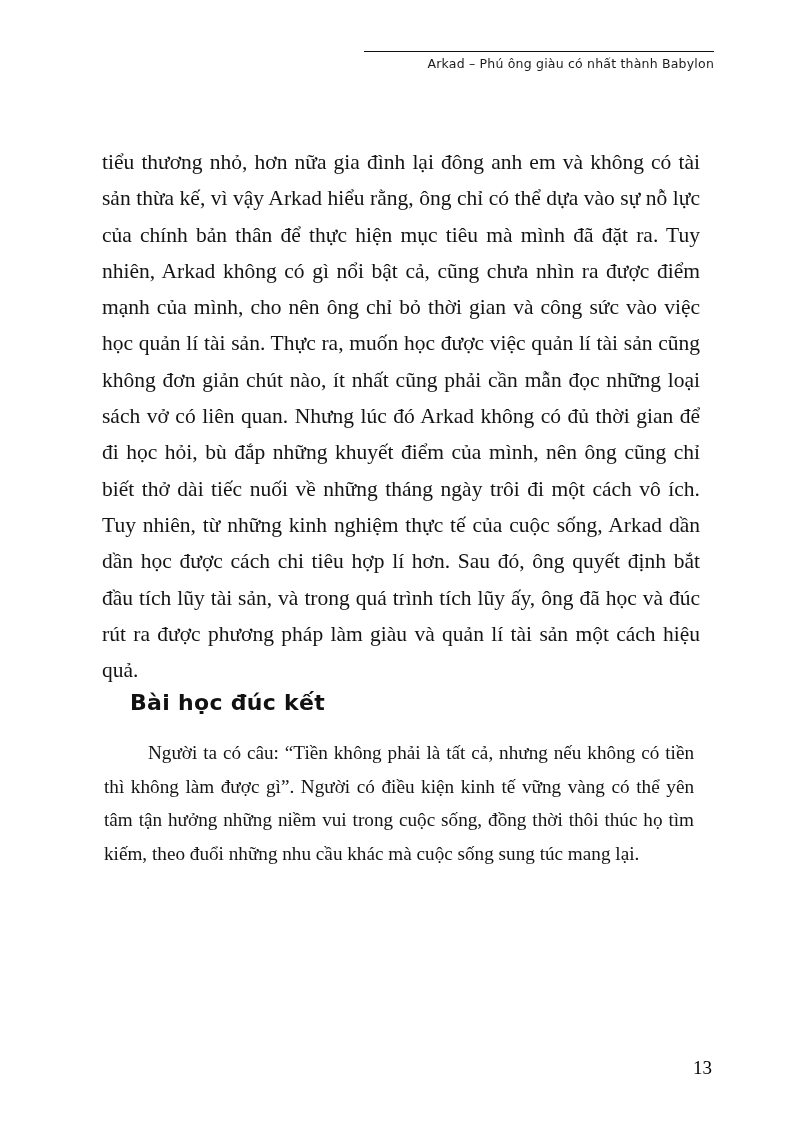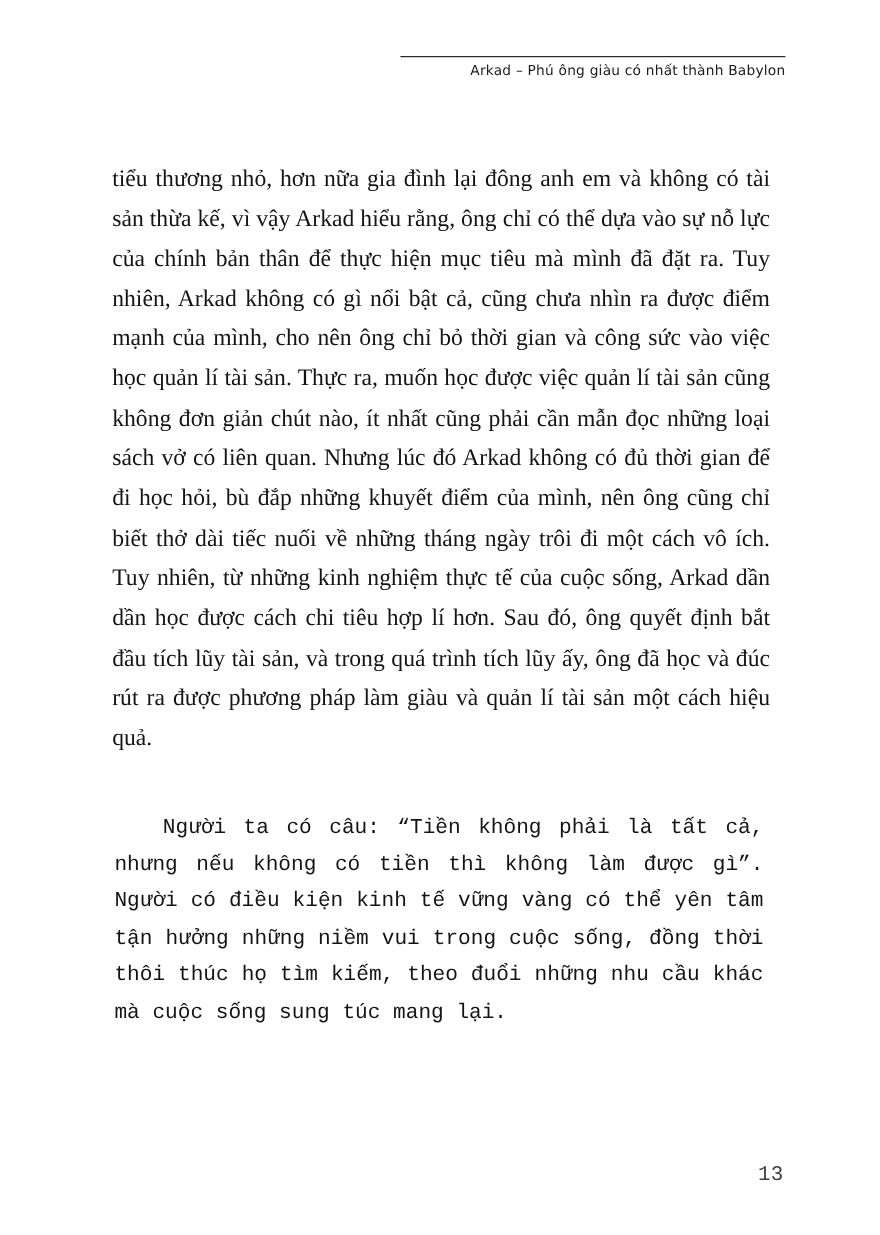--- a/index.html
+++ b/index.html
@@ -81,53 +81,54 @@
   }
 
   
   .quote-block {
     position: absolute;
     top: 736px;
     left: 104px;
     width: 590px;
   }
   .quote-para {
-    font-family: Liberation Mono, monospace;
+    font-family: Liberation Serif, serif;
     font-size: 19.2px;
     line-height: 33.5px;
     text-align: justify;
     color: #141414;
     margin: 0;
     text-indent: 44px;
   }
 
   
   .page-number {
     position: absolute;
     bottom: 44px;
     right: 88px;
-    font-family: Liberation Mono, monospace;
+    font-family: Liberation Serif, serif;
     font-size: 19px;
-    color: #404040;
+    color: #000000;
   }
 </style>
 </head>
 <body>
 
 <div class="page">
 
   <div class="header">
     <div class="header-rule"></div>
     <div class="header-subtitle">Arkad – Phú ông giàu có nhất thành Babylon</div>
   </div>
 
   <div class="body-block">
     <p class="para">tiểu thương nhỏ, hơn nữa gia đình lại đông anh em và không có tài sản thừa kế, vì vậy Arkad hiểu rằng, ông chỉ có thể dựa vào sự nỗ lực của chính bản thân để thực hiện mục tiêu mà mình đã đặt ra. Tuy nhiên, Arkad không có gì nổi bật cả, cũng chưa nhìn ra được điểm mạnh của mình, cho nên ông chỉ bỏ thời gian và công sức vào việc học quản lí tài sản. Thực ra, muốn học được việc quản lí tài sản cũng không đơn giản chút nào, ít nhất cũng phải cần mẫn đọc những loại sách vở có liên quan. Nhưng lúc đó Arkad không có đủ thời gian để đi học hỏi, bù đắp những khuyết điểm của mình, nên ông cũng chỉ biết thở dài tiếc nuối về những tháng ngày trôi đi một cách vô ích. Tuy nhiên, từ những kinh nghiệm thực tế của cuộc sống, Arkad dần dần học được cách chi tiêu hợp lí hơn. Sau đó, ông quyết định bắt đầu tích lũy tài sản, và trong quá trình tích lũy ấy, ông đã học và đúc rút ra được phương pháp làm giàu và quản lí tài sản một cách hiệu quả.</p>
   </div>
 
+  <div class="section-heading">Bài học đúc kết</div>
 
   <div class="quote-block">
     <p class="quote-para">Người ta có câu: “Tiền không phải là tất cả, nhưng nếu không có tiền thì không làm được gì”. Người có điều kiện kinh tế vững vàng có thể yên tâm tận hưởng những niềm vui trong cuộc sống, đồng thời thôi thúc họ tìm kiếm, theo đuổi những nhu cầu khác mà cuộc sống sung túc mang lại.</p>
   </div>
 
   <div class="page-number">13</div>
 
 </div>
 
 </body></html>

